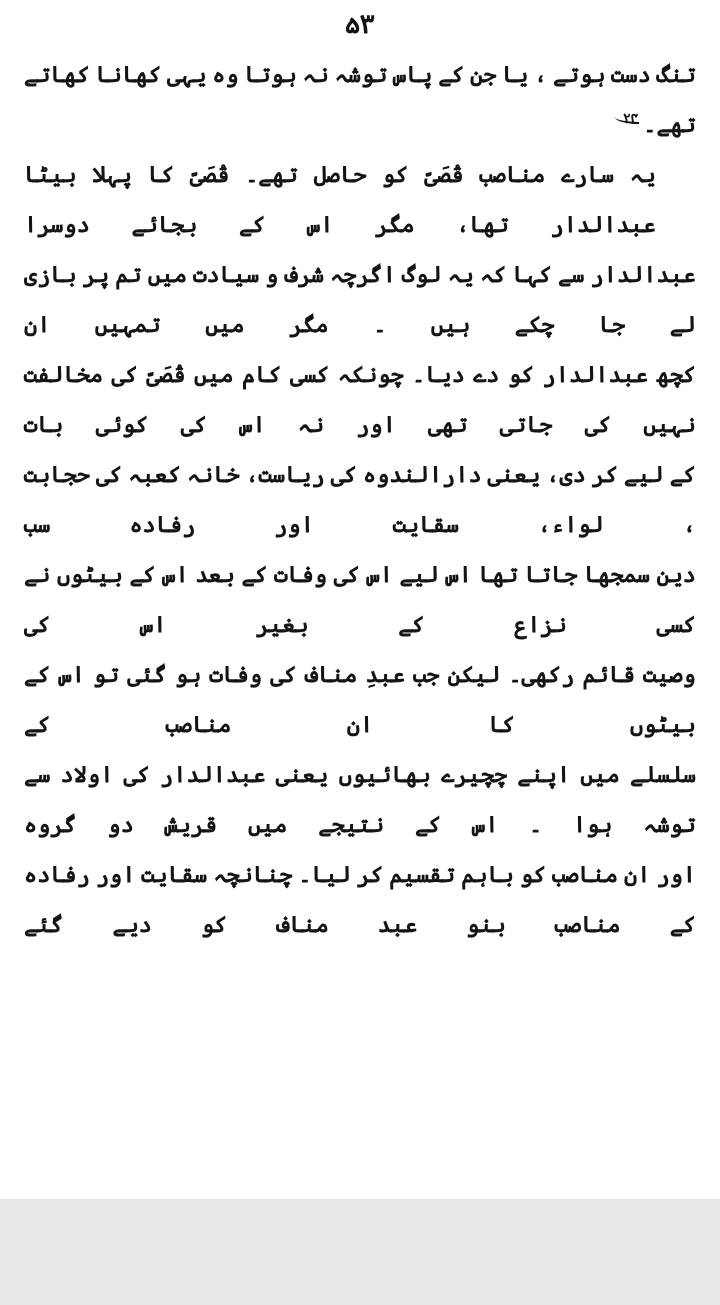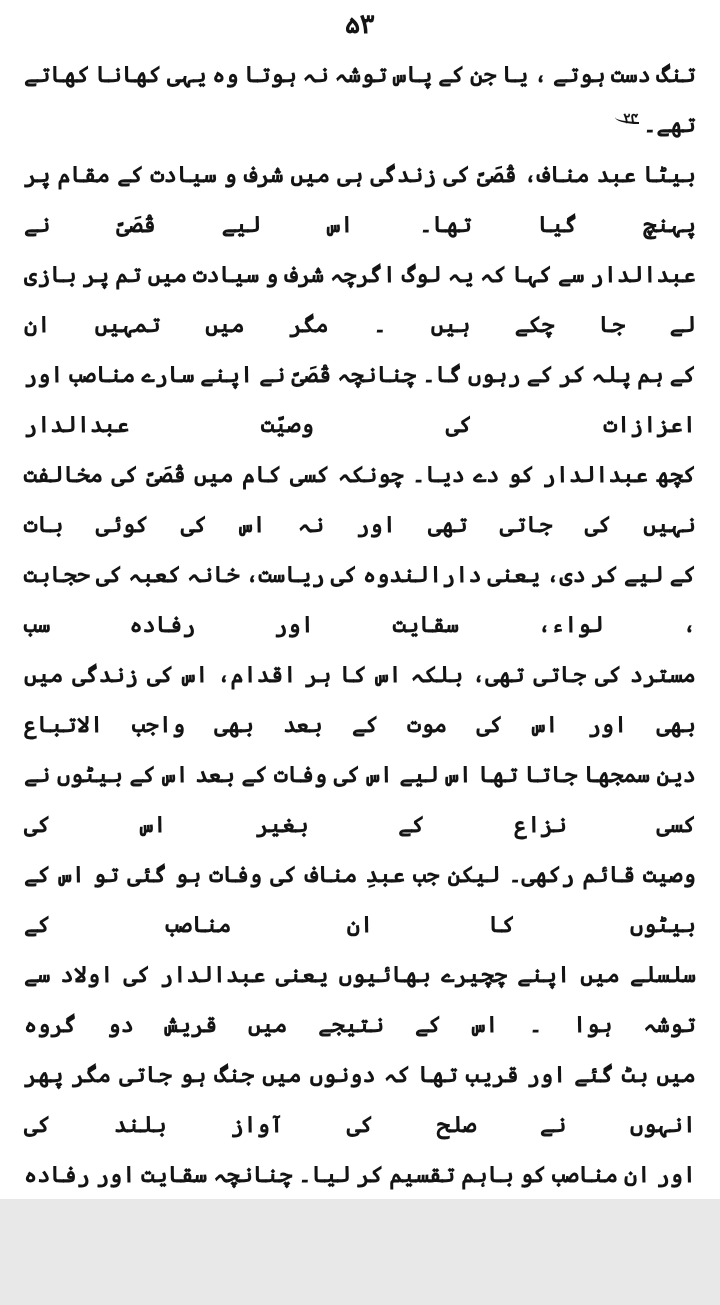--- a/index.html
+++ b/index.html
@@ -48,30 +48,27 @@
   }
   .fn-text{ white-space:nowrap; }
 </style>
 </head>
 <body>
 
 <div class="page">
   <div class="page-number">۵۳</div>
   <div class="body-text" id="body-text">
       <div class="line end" dir="rtl">تنگ دست ہوتے ، یا جن کے پاس توشہ نہ ہوتا وہ یہی کھانا کھاتے تھے۔<span class="sup-fn">۲۴</span></div>
-      <div class="line" dir="rtl">بیٹا عبد مناف، قُصَیّ کی زندگی ہی میں شرف و سیادت کے مقام پر پہنچ گیا تھا۔ اس لیے قُصَیّ نے</div>
+      <div class="line indent" dir="rtl">یہ سارے مناصب قُصَیّ کو حاصل تھے۔ قُصَیّ کا پہلا بیٹا عبدالدار تھا، مگر اس کے بجائے دوسرا</div>
       <div class="line" dir="rtl">عبدالدار سے کہا کہ یہ لوگ اگرچہ شرف و سیادت میں تم پر بازی لے جا چکے ہیں ۔ مگر میں تمہیں ان</div>
-      <div class="line" dir="rtl">کے ہم پلہ کر کے رہوں گا۔ چنانچہ قُصَیّ نے اپنے سارے مناصب اور اعزازات کی وصیّت عبدالدار</div>
       <div class="line" dir="rtl">کچھ عبدالدار کو دے دیا۔ چونکہ کسی کام میں قُصَیّ کی مخالفت نہیں کی جاتی تھی اور نہ اس کی کوئی بات</div>
       <div class="line" dir="rtl">کے لیے کر دی، یعنی دارالندوہ کی ریاست، خانہ کعبہ کی حجابت ، لواء، سقایت اور رفادہ سب</div>
-      <div class="line" dir="rtl">مسترد کی جاتی تھی، بلکہ اس کا ہر اقدام، اس کی زندگی میں بھی اور اس کی موت کے بعد بھی واجب الاتباع</div>
       <div class="line" dir="rtl">دین سمجھا جاتا تھا اس لیے اس کی وفات کے بعد اس کے بیٹوں نے کسی نزاع کے بغیر اس کی</div>
       <div class="line" dir="rtl">وصیت قائم رکھی۔ لیکن جب عبدِ مناف کی وفات ہو گئی تو اس کے بیٹوں کا ان مناصب کے</div>
       <div class="line" dir="rtl">سلسلے میں اپنے چچیرے بھائیوں یعنی عبدالدار کی اولاد سے توشہ ہوا ۔ اس کے نتیجے میں قریش دو گروہ</div>
-      <div class="line" dir="rtl">میں بٹ گئے اور قریب تھا کہ دونوں میں جنگ ہو جاتی مگر پھر انہوں نے صلح کی آواز بلند کی</div>
       <div class="line" dir="rtl">اور ان مناصب کو باہم تقسیم کر لیا۔ چنانچہ سقایت اور رفادہ کے مناصب بنو عبد مناف کو دیے گئے</div>
     </div>
   <div class="rule rule-short"></div>
   <div class="rule rule-long"></div>
   <div class="footnotes" id="footnotes">
       <span class="fn-item">
         <span class="fn-marker">۲۴</span>
       </span>
       <span class="fn-item">
         <span class="fn-marker">۲۵</span>

